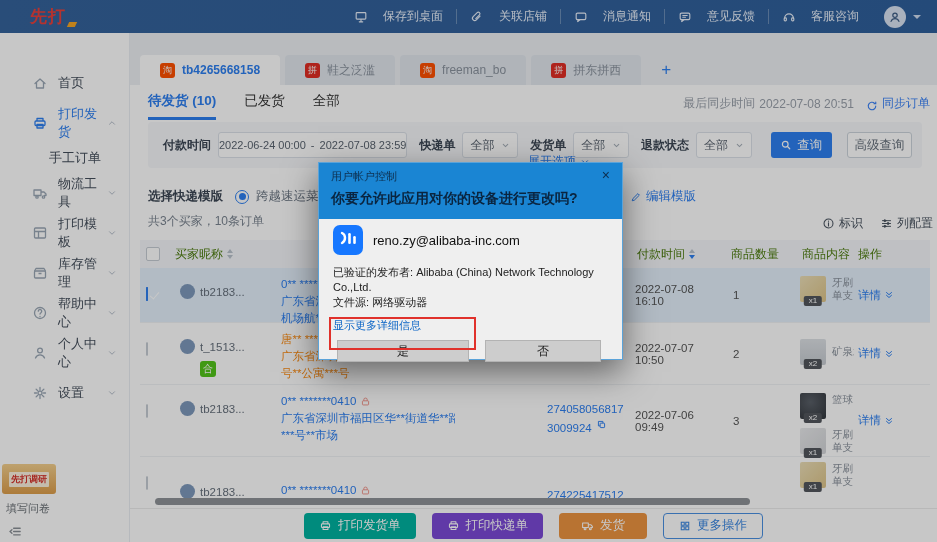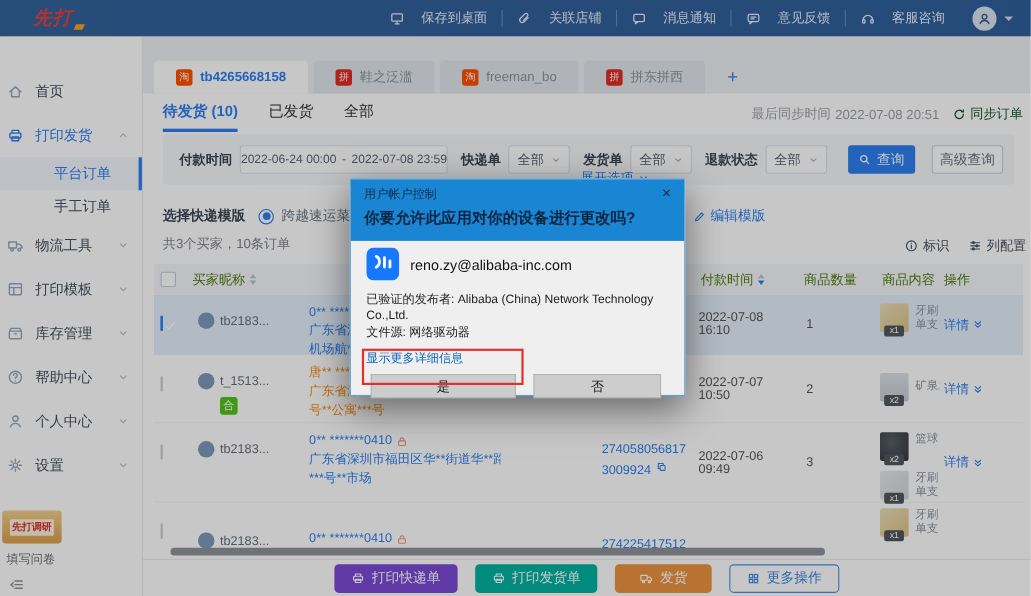--- a/index.html
+++ b/index.html
@@ -5,35 +5,35 @@
   *{margin:0;padding:0;box-sizing:border-box}
   html,body{width:937px;height:542px}
   body{position:relative;overflow:hidden;background:#fff;color:#333;
        font-family:"Liberation Sans","DejaVu Sans",sans-serif;font-size:12px}
   .abs{position:absolute}
   svg{display:block}
 
   
   .header{left:0;top:0;width:937px;height:33px;background:linear-gradient(90deg,#35639c,#2f5f9c);
           display:flex;align-items:center;color:#fff;z-index:2}
-  .logo{margin-left:30px;font-size:17px;font-weight:bold;font-style:italic;color:#e8413c;
+  .logo{margin-left:30px;font-size:17px;font-weight:bold;color:#e8413c;
         letter-spacing:1px;position:relative;white-space:nowrap}
   .logo::after{content:"";position:absolute;right:-10px;bottom:1px;width:8px;height:5px;
         background:#f5a623;transform:skewX(-25deg)}
   .hmenu{margin-left:auto;display:flex;align-items:center;height:100%}
   .hitem{display:flex;align-items:center;gap:15px;padding:0 13px;height:15px;
          border-left:1px solid rgba(255,255,255,.28);font-size:12px;color:#e9f0fa;cursor:pointer;white-space:nowrap}
   .hitem:first-child{border-left:none}
   .havatar{width:22px;height:22px;border-radius:50%;background:#d9e3f2;display:flex;align-items:center;
          justify-content:center;margin:0 5px 0 12px;color:#3d5d85;cursor:pointer}
   .hcaret{width:0;height:0;border:4px solid transparent;border-top-color:#cfdcef;margin:4px 16px 0 2px}
 
   
   .sidebar{left:0;top:33px;width:130px;height:509px;background:#fff;border-right:1px solid #e9edf2;padding-top:30px}
-  .sitem{display:flex;align-items:center;height:40px;padding:0 12px 0 6px;color:#454f5c;font-size:13px;cursor:pointer}
+  .sitem{display:flex;align-items:center;height:40px;padding:0 12px 0 32px;color:#454f5c;font-size:13px;cursor:pointer}
   .sitem .sic{margin-right:10px;color:#9aa7b5}
   .sitem .schev{margin-left:auto;color:#b5bec9}
   .sitem.active{color:#2d7ff0}
   .sitem.active .sic{color:#2d7ff0}
   .ssub{display:flex;align-items:center;height:30px;padding-left:49px;font-size:13px;color:#454f5c;cursor:pointer}
   .ssub.active{color:#2d7ff0;background:#f3f8fe;border-right:3px solid #2d7ff0}
 
   
   .main-bg{left:130px;top:33px;width:807px;height:509px;background:#edf0f4}
   .panel{left:130px;top:85px;width:807px;height:457px;background:#fff}
@@ -48,21 +48,21 @@
   .pb-taobao{background:#ff5000}
   .pb-pdd{background:#e02e24}
   .stab-add{height:30px;display:flex;align-items:center;padding:0 15px;color:#2d7ff0;font-size:17px;cursor:pointer}
 
   
   .status-tabs{left:148px;top:92px;display:flex;gap:28px;font-size:13.5px}
   .qtab{color:#333;cursor:pointer;padding-bottom:7px;border-bottom:3px solid transparent}
   .qtab.active{color:#2d7ff0;font-weight:bold;border-bottom-color:#2d7ff0}
   .sync{left:600px;top:95px;width:330px;display:flex;justify-content:flex-end;align-items:center;gap:4px;
         color:#9aa1ab;font-size:12px;white-space:nowrap}
-  .sync .act{color:#14532d;display:flex;align-items:center;gap:4px;margin-left:8px;cursor:pointer}
+  .sync .act{color:#3b82f6;display:flex;align-items:flex-end;gap:4px;margin-left:8px;cursor:pointer}
 
   
   .filterbar{left:148px;top:122px;width:774px;height:46px;background:#f6f8fa;border-radius:4px;
              display:flex;align-items:center;padding:0 10px;gap:7px}
   .flabel{font-weight:bold;color:#3c4654;font-size:12px;margin-left:5px;white-space:nowrap}
   .daterange{width:198px;height:26px;background:#fff;border:1px solid #dbe1e8;border-radius:3px;
              display:flex;align-items:center;justify-content:center;gap:5px;color:#5a6470;font-size:11px;white-space:nowrap}
   .fselect{width:64px;height:26px;background:#fff;border:1px solid #dbe1e8;border-radius:3px;
            display:flex;align-items:center;justify-content:space-between;padding:0 7px;color:#5a6470;cursor:pointer}
   .fselect .chev{color:#a5aeb8}
@@ -260,23 +260,20 @@
           <rect x="5" y="9.5" width="6" height="3.5"></rect>
         </svg>
       </span>
     <span>打印发货</span>
     <span class="schev">
         <svg width="10" height="10" viewBox="0 0 16 16" fill="none" stroke="currentColor" stroke-width="1.6" stroke-linecap="round">
           <path d="M4 10l4-4 4 4"></path>
         </svg>
       </span>
   </div>
-  <div class="ssub active">
-    <span>平台订单</span>
-  </div>
   <div class="ssub">
     <span>手工订单</span>
   </div>
   <div class="sitem">
     <span class="sic">
         <svg width="16" height="16" viewBox="0 0 16 16" fill="none" stroke="currentColor" stroke-width="1.3" stroke-linejoin="round">
           <rect x="2" y="5" width="7" height="5.5"></rect>
           <path d="M9 7h3l2 2v1.5h-2"></path>
           <circle cx="5" cy="12" r="1.2"></circle>
           <circle cx="11.5" cy="12" r="1.2"></circle>
@@ -740,39 +737,39 @@
           </span>
       </div>
     </div>
     <div class="c-act"></div>
   </div>
 </div>
 
 <div class="abs hscroll"></div>
 
 <div class="abs footer">
+  <div class="fbtn fb-teal">
+    <span>
+        <svg width="13" height="13" viewBox="0 0 16 16" fill="none" stroke="currentColor" stroke-width="1.3" stroke-linejoin="round">
+          <path d="M5 6V3.5h6V6"></path>
+          <rect x="3" y="6" width="10" height="4.5" rx="1"></rect>
+          <rect x="5" y="9.5" width="6" height="3.5"></rect>
+        </svg>
+      </span>
+    <span>打印发货单</span>
+  </div>
   <div class="fbtn fb-purple">
     <span>
         <svg width="13" height="13" viewBox="0 0 16 16" fill="none" stroke="currentColor" stroke-width="1.3" stroke-linejoin="round">
           <path d="M5 6V3.5h6V6"></path>
           <rect x="3" y="6" width="10" height="4.5" rx="1"></rect>
           <rect x="5" y="9.5" width="6" height="3.5"></rect>
         </svg>
       </span>
     <span>打印快递单</span>
-  </div>
-  <div class="fbtn fb-teal">
-    <span>
-        <svg width="13" height="13" viewBox="0 0 16 16" fill="none" stroke="currentColor" stroke-width="1.3" stroke-linejoin="round">
-          <path d="M5 6V3.5h6V6"></path>
-          <rect x="3" y="6" width="10" height="4.5" rx="1"></rect>
-          <rect x="5" y="9.5" width="6" height="3.5"></rect>
-        </svg>
-      </span>
-    <span>打印发货单</span>
   </div>
   <div class="fbtn fb-orange">
     <span>
         <svg width="13" height="13" viewBox="0 0 16 16" fill="none" stroke="currentColor" stroke-width="1.3" stroke-linejoin="round">
           <rect x="2" y="5" width="7" height="5.5"></rect>
           <path d="M9 7h3l2 2v1.5h-2"></path>
           <circle cx="5" cy="12" r="1.2"></circle>
           <circle cx="11.5" cy="12" r="1.2"></circle>
         </svg>
       </span>

